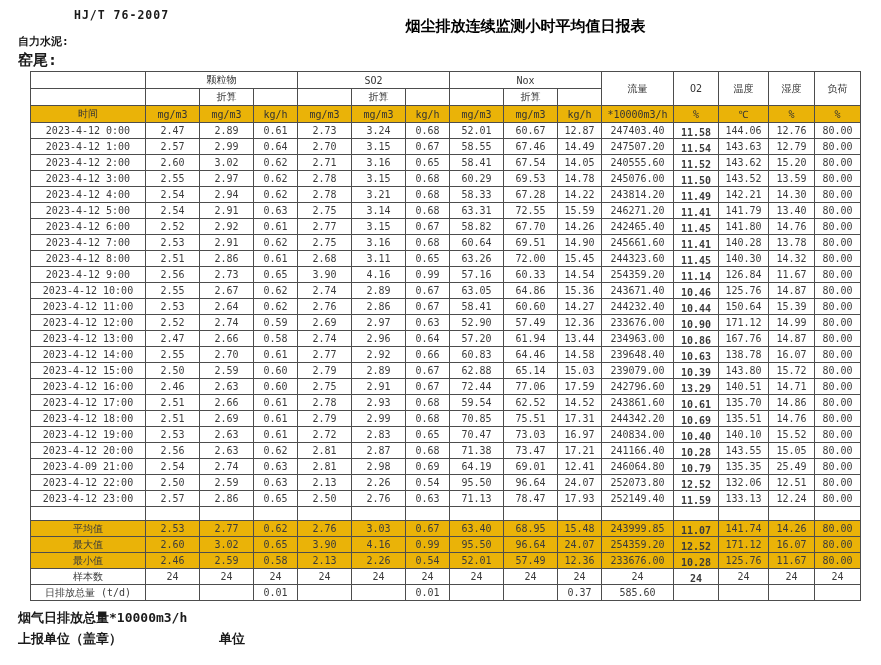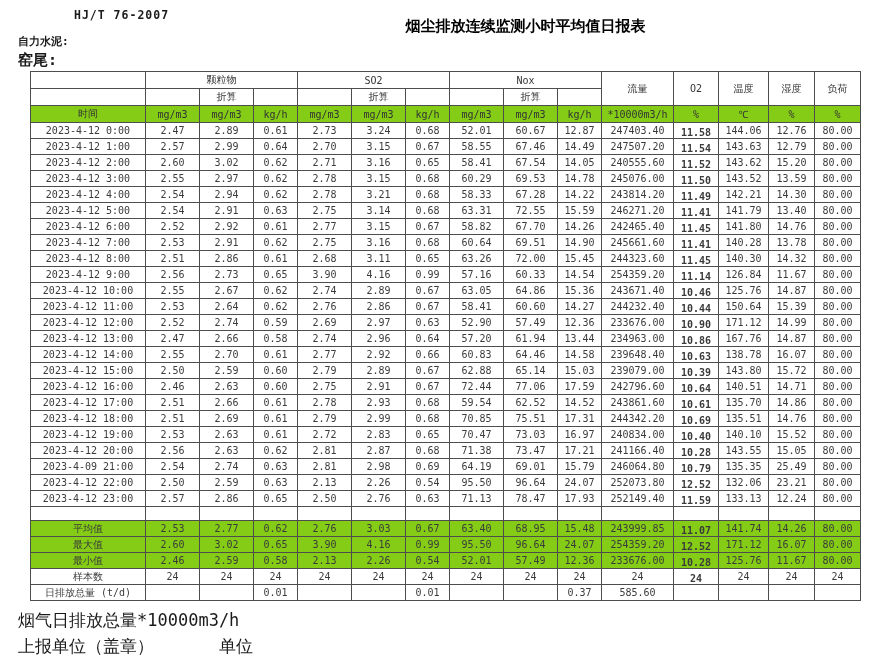--- a/index.html
+++ b/index.html
@@ -18,25 +18,25 @@
   .site    { font-weight:bold; font-size:15px; color:#1a1a1a; margin-top:2px; margin-left:-12px; }
   .date-line { width:830px; text-align:right; font-size:11px; color:#1a1a1a; margin-top:-2px; }
   table.report {
     border-collapse:collapse; table-layout:fixed; width:830px; margin-top:1px;
   }
   table.report td {
     border:1px solid #4d4d4d; font-size:10px; text-align:center;
     padding:0 1px; height:16px; overflow:hidden; white-space:nowrap; color:#3b3b3b;
   }
   table.report thead td { height:17px; color:#333; }
-  .green { background:#84cc16; }
+  .green { background:#eab308; }
   td.o2 { vertical-align:bottom;font-weight:bold; }
   tr.blank-row td { height:14px; }
   td.total-label { text-align:left; padding-left:4px; }
-  .footer { margin-top:8px; font-size:17px; color:#1a1a1a; font-weight:normal; margin-left:-12px; }
+  .footer { margin-top:8px; font-size:13px; color:#1a1a1a; font-weight:bold; margin-left:-12px; }
   .footer .line2 { margin-top:3px; position:relative; }
   .footer .unit-label { position:absolute; left:201px; top:0; }
 </style>
 </head>
 <body>
 
 <div class="sheet">
   <div class="std-code">HJ/T  76-2007</div>
   <div class="main-title">烟尘排放连续监测小时平均值日报表</div>
   <div class="company">自力水泥:</div>
@@ -380,21 +380,21 @@
           <td>2.46</td>
           <td>2.63</td>
           <td>0.60</td>
           <td>2.75</td>
           <td>2.91</td>
           <td>0.67</td>
           <td>72.44</td>
           <td>77.06</td>
           <td>17.59</td>
           <td>242796.60</td>
-          <td class="o2">10.64</td>
+          <td class="o2">13.29</td>
           <td>140.51</td>
           <td>14.71</td>
           <td>80.00</td>
         </tr>
         <tr>
           <td>2023-4-12 17:00</td>
           <td>2.51</td>
           <td>2.66</td>
           <td>0.61</td>
           <td>2.78</td>
@@ -463,42 +463,42 @@
         <tr>
           <td>2023-4-09 21:00</td>
           <td>2.54</td>
           <td>2.74</td>
           <td>0.63</td>
           <td>2.81</td>
           <td>2.98</td>
           <td>0.69</td>
           <td>64.19</td>
           <td>69.01</td>
-          <td>15.79</td>
+          <td>12.41</td>
           <td>246064.80</td>
           <td class="o2">10.79</td>
           <td>135.35</td>
           <td>25.49</td>
           <td>80.00</td>
         </tr>
         <tr>
           <td>2023-4-12 22:00</td>
           <td>2.50</td>
           <td>2.59</td>
           <td>0.63</td>
           <td>2.13</td>
           <td>2.26</td>
           <td>0.54</td>
           <td>95.50</td>
           <td>96.64</td>
           <td>24.07</td>
           <td>252073.80</td>
           <td class="o2">12.52</td>
           <td>132.06</td>
-          <td>23.21</td>
+          <td>12.51</td>
           <td>80.00</td>
         </tr>
         <tr>
           <td>2023-4-12 23:00</td>
           <td>2.57</td>
           <td>2.86</td>
           <td>0.65</td>
           <td>2.50</td>
           <td>2.76</td>
           <td>0.63</td>

